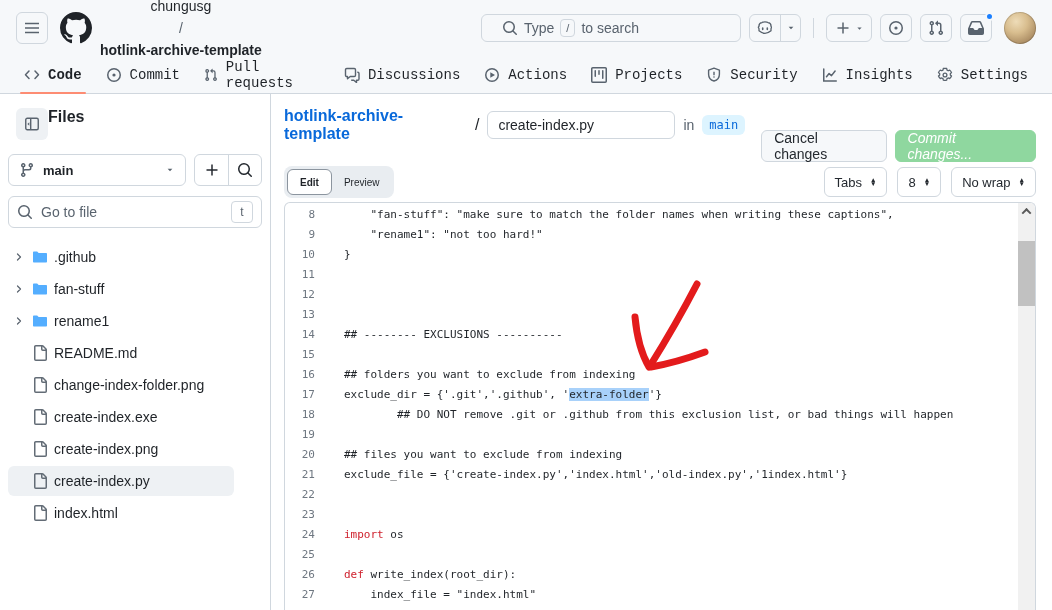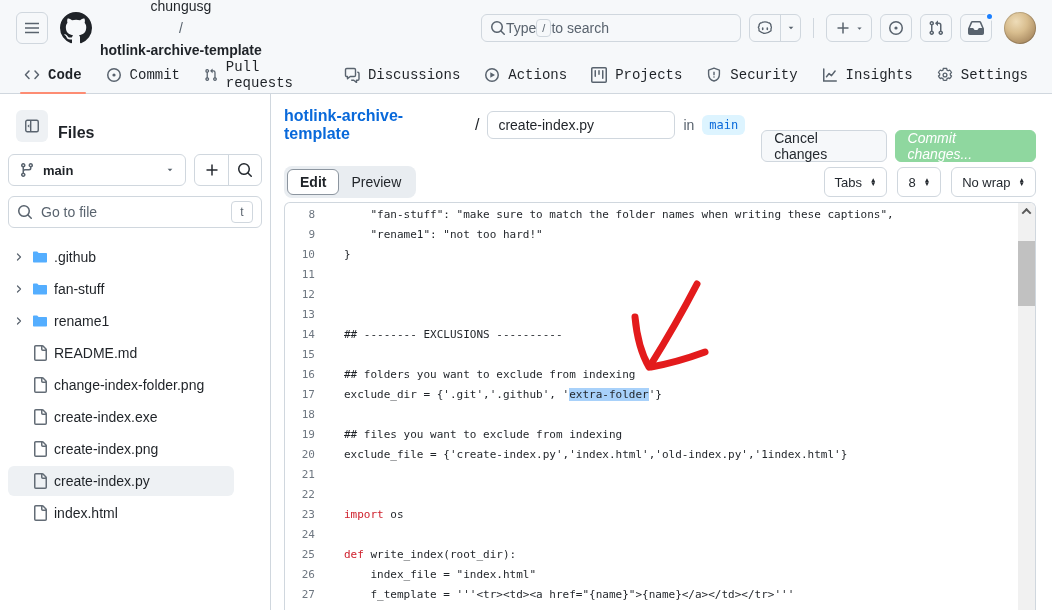--- a/index.html
+++ b/index.html
@@ -12,21 +12,21 @@
   .iconbtn { height:28px; min-width:32px; display:flex; align-items:center; justify-content:center;
              border:1px solid #d0d7de; border-radius:6px; background:transparent; color:#59636e; cursor:pointer; position:relative; }
   .iconbtn.square32 { width:32px; height:32px; }
   .logo { width:32px; height:32px; color:#1f2328; display:flex; align-items:center; justify-content:center; margin-left:4px; }
   .crumb { display:flex; align-items:center; gap:6px; font-size:14px;flex-direction:column; }
   .crumb .owner { color:#1f2328; }
   .crumb .sep { color:#59636e; }
   .crumb .repo { font-weight:600; }
   .ghead .spacer { flex:1; }
   .gsearch { width:260px; height:28px; border:1px solid #d0d7de; border-radius:6px; background:#f6f8fa;
-             display:flex; align-items:center; padding:0 8px; color:#59636e; cursor:text; }
+             display:flex; align-items:center; gap:6px; padding:0 20px; color:#59636e; cursor:text; }
   .gsearch .kbd { border:1px solid #d0d7de; border-radius:4px; font-size:11px; padding:0 5px; height:18px; line-height:16px; color:#59636e; background:#f6f8fa; }
   .btngroup { display:flex; border:1px solid #d0d7de; border-radius:6px; overflow:hidden; height:28px; }
   .btngroup .seg { display:flex; align-items:center; justify-content:center; color:#59636e; cursor:pointer; }
   .btngroup .seg + .seg { border-left:1px solid #d0d7de; }
   .vdiv { width:1px; height:20px; background:#d0d7de; margin:0 4px; }
   .dot { position:absolute; top:-3px; right:-3px; width:9px; height:9px; border-radius:50%;
          background:#1a7fff; border:2px solid #f6f8fa; }
   .avatar { width:32px; height:32px; border-radius:50%; margin-left:4px; cursor:pointer;
             background:radial-gradient(circle at 38% 30%, #eedcb8 0%, #d8bd8e 38%, #b2946a 70%, #84684a 100%);
             box-shadow:inset 0 0 0 1px rgba(0,0,0,.15); }
@@ -36,21 +36,21 @@
   .rtab { display:flex; align-items:center; gap:8px; padding:0 10px; margin:0 2px; position:relative; color:#1f2328; cursor:pointer;font-family:Liberation Mono, monospace; }
   .rtab svg { color:#59636e; }
   .rtab.active { font-weight:600; }
   .rtab.active::after { content:""; position:absolute; left:6px; right:6px; bottom:-1px; height:2px; border-radius:2px; background:#fd8c73; }
 
   
   .content { display:flex; height:516px; }
 
   
   .sidebar { width:271px; border-right:1px solid #d0d7de; padding:14px 8px 0 8px; flex:none; }
-  .files-head { display:flex; align-items:flex-end; gap:10px; padding-left:8px; height:34px; margin-bottom:12px; }
+  .files-head { display:flex; align-items:flex-start; padding-left:8px; height:34px; margin-bottom:12px; }
   .files-head .collapse { width:32px; height:32px; border-radius:6px; background:#eef1f4; display:flex; align-items:center; justify-content:center; color:#59636e; cursor:pointer; }
   .files-head .ttl { font-size:16px; font-weight:600; }
   .side-controls { display:flex; gap:8px; margin-bottom:10px; }
   .branch-sel { flex:1; height:32px; border:1px solid #d0d7de; border-radius:6px; background:#fff;
                 display:flex; align-items:center; gap:8px; padding:0 10px; cursor:pointer; }
   .branch-sel .nm { font-weight:600; font-size:13px; }
   .branch-sel .caret { margin-left:auto; }
   .side-group { display:flex; border:1px solid #d0d7de; border-radius:6px; overflow:hidden; height:32px; }
   .side-group .seg { width:33px; display:flex; align-items:center; justify-content:center; color:#24292f; cursor:pointer; }
   .side-group .seg + .seg { border-left:1px solid #d0d7de; }
@@ -77,21 +77,21 @@
   .branch-badge { font-family:"DejaVu Sans Mono",monospace; font-size:12px; color:#0969da; background:#ddf4ff;
                   border-radius:6px; padding:3px 7px; }
   .file-head .spacer { flex:1; }
   .btn { height:32px; border-radius:6px; padding:0 12px; font-size:14px; font-weight:500;
          display:flex; align-items:center; cursor:pointer; font-family:"Liberation Sans",sans-serif;margin-top:42px; }
   .btn.default { background:#f6f8fa; border:1px solid #d0d7de; color:#24292f; }
   .btn.primary-disabled { background:#8fd79f; border:1px solid #8fd79f; color:#ffffff; cursor:default;font-style:italic; }
 
   .toolbar { margin-top:25px; height:32px; display:flex; align-items:center; }
   .segctl { background:#e9edf1; border-radius:8px; padding:3px; display:flex; align-items:center; height:32px; }
-  .segctl .seg { padding:0 12px; height:26px; display:flex; align-items:center; border-radius:6px; font-size:14px; cursor:pointer; }
+  .segctl .seg { padding:0 12px; height:26px; display:flex; align-items:center; border-radius:6px; font-size:10px; cursor:pointer; }
   .segctl .seg.active { background:#fff; border:1px solid #8c959f; font-weight:600; }
   .toolbar .spacer { flex:1; }
   .selbox { height:30px; border:1px solid #d0d7de; border-radius:6px; background:#fff; display:flex; align-items:center;
             gap:8px; padding:0 10px; font-size:13px; color:#24292f; margin-left:10px; cursor:pointer; }
   .updown { display:flex; flex-direction:column; line-height:4px; font-size:6.5px; color:#24292f; }
 
   
   .editor { margin-top:4px; flex:1; border:1px solid #d0d7de; border-bottom:none; border-radius:6px 6px 0 0;
             position:relative; display:flex; overflow:hidden; background:#fff;
             font-family:"DejaVu Sans Mono",monospace; font-size:11px; line-height:20px; }
@@ -434,20 +434,21 @@
             <div class="cl"><span>    "fan-stuff": "make sure to match the folder names when writing these captions",</span></div>
             <div class="cl"><span>    "rename1": "not too hard!"</span></div>
             <div class="cl"><span>}</span></div>
             <div class="cl"></div>
             <div class="cl"></div>
             <div class="cl"></div>
             <div class="cl"><span>## -------- EXCLUSIONS ----------</span></div>
             <div class="cl"></div>
             <div class="cl"><span>## folders you want to exclude from indexing</span></div>
             <div class="cl"><span>exclude_dir = {'.git','.github', '</span><span class="tok-hl">extra-folder</span><span>'}</span></div>
+            <div class="cl"><span>        ## DO NOT remove .git or .github from this exclusion list, or bad things will happen</span></div>
             <div class="cl"></div>
             <div class="cl"><span>## files you want to exclude from indexing</span></div>
             <div class="cl"><span>exclude_file = {'create-index.py','index.html','old-index.py','1index.html'}</span></div>
             <div class="cl"></div>
             <div class="cl"></div>
             <div class="cl"><span class="tok-kw">import</span><span> os</span></div>
             <div class="cl"></div>
             <div class="cl"><span class="tok-kw">def</span><span> write_index(root_dir):</span></div>
             <div class="cl"><span>    index_file = "index.html"</span></div>
             <div class="cl"><span>    f_template = '''&lt;tr&gt;&lt;td&gt;&lt;a href="{name}"&gt;{name}&lt;/a&gt;&lt;/td&gt;&lt;/tr&gt;'''</span></div>

